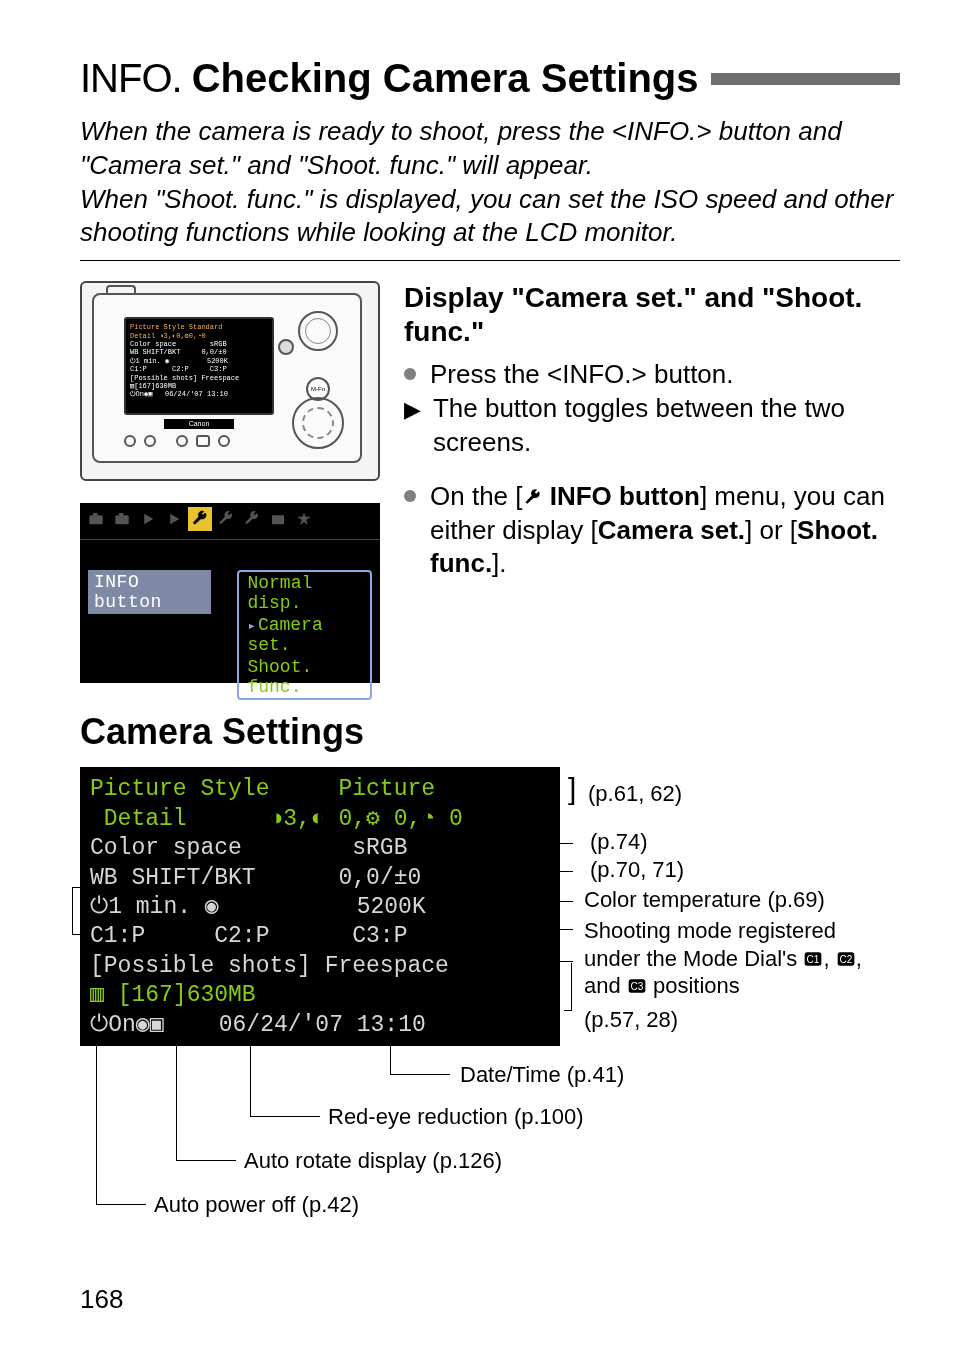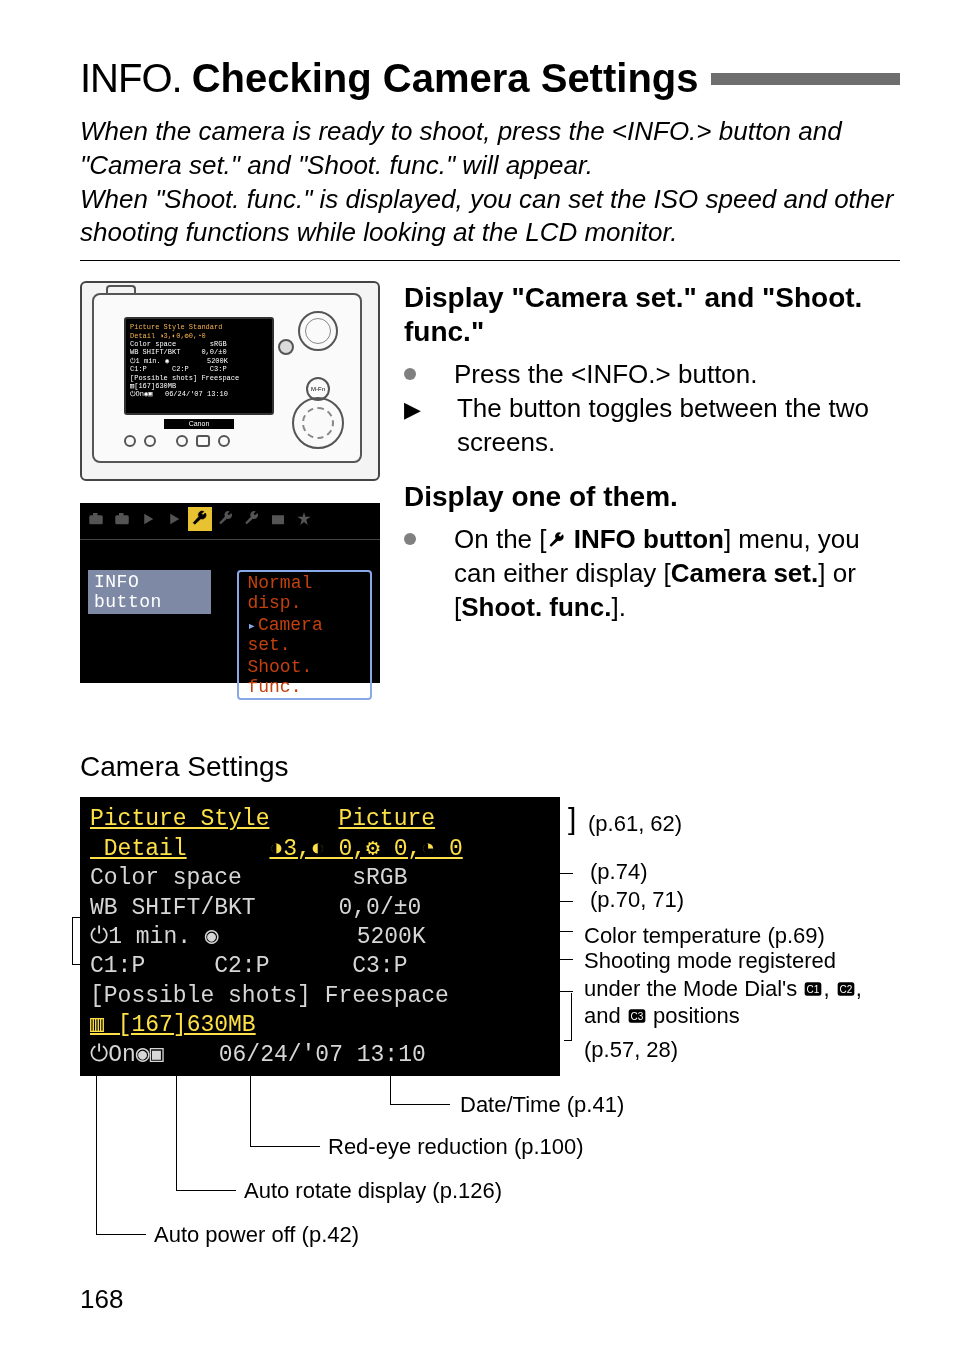--- a/index.html
+++ b/index.html
@@ -62,41 +62,41 @@
   .tab.active { background:#e8c231; color:#000; }
   .tab.active svg path,.tab.active svg rect { fill:#000; stroke:#000;}
   .menu-divider { border-top:1px solid #444; margin:4px 0 30px 0;}
   .menu-row { display:flex; align-items:flex-start; padding:0 8px; height:80px;}
   .menu-label {
     background:#7e8aa5; color:#fff; font-family:"Courier New", monospace;
     font-size:18px; padding:2px 6px; letter-spacing:0.5px;
   }
   .menu-options {
     margin-left:26px; border:2px solid #88a8e8; border-radius:4px;
-    font-family:"Courier New", monospace; font-size:18px; color:#c2410c;
+    font-family:"Courier New", monospace; font-size:18px; color:#84cc16;
   }
   .menu-options div { padding:1px 8px; }
   .menu-opt-sel::before { content:"▸"; color:#88a8e8; margin-right:2px; font-size:14px;}
   
   .step-head { font-size:28px; font-weight:bold; line-height:1.2; margin-bottom:10px;}
   .bullet-list { list-style:none; padding:0; margin:0 0 20px 0;}
-  .bullet-list li { font-size:26px; line-height:1.3; display:flex;gap:24px; }
+  .bullet-list li { font-size:26px; line-height:1.3; display:flex; }
   .bullet-dot { width:12px; height:12px; background:#808080; border-radius:50%; margin:10px 14px 0 0; flex:0 0 12px;}
   .arrow-mark { font-size:22px; margin:4px 12px 0 0; flex:0 0 14px; color:#000;}
   
-  .cam-set-head { font-size:28px; font-weight:normal; margin:68px 0 14px 0;}
+  .cam-set-head { font-size:36px; font-weight:bold; margin:28px 0 14px 0;}
   
   .lcd-wrap { display:flex; align-items:flex-start; }
   .lcd {
     width:480px; background:#000; color:#d6d6d6;
     font-family:"Courier New", monospace; font-size:23px;
     padding:8px 10px 6px 10px; line-height:1.28;
     position:relative;
   }
-  .lcd .cyan { color:#fde047;text-decoration:underline;}
+  .lcd .cyan { color:#84cc16;}
   .lcd .row { white-space:pre;}
   .callouts { margin-left:14px; font-size:22px; line-height:1.2; position:relative; width:320px;}
   .co { position:absolute; left:0; white-space:normal;}
   .brace { position:absolute; font-size:30px; color:#000;}
   .lead { display:inline-block; border-top:1px solid #000; vertical-align:middle; margin-right:6px;}
 
   
   .annot-area { position:relative; height:230px; margin-top:4px;}
   .annot {
     position:absolute; font-size:22px;
@@ -232,21 +232,20 @@
     <ul class="bullet-list">
       <li>
         <span class="bullet-dot"></span>
         <span><span>Press the &lt;</span><span class="info-glyph-inline">INFO.</span><span>&gt; button.</span></span>
       </li>
       <li>
         <span class="arrow-mark">▶</span>
         <span>The button toggles between the two screens.</span>
       </li>
     </ul>
-    <div class="step-head">Display one of them.</div>
     <ul class="bullet-list">
       <li>
         <span class="bullet-dot"></span>
         <span>
           <span>On the [</span><span class="icon-sm"><svg viewBox="0 0 24 24">
                 <path d="M20 7a5 5 0 0 1-6.9 4.6L5 19l-2-2 7.4-8.1A5 5 0 0 1 17 2l-3 3 2 2 3-3a5 5 0 0 1 1 3z" fill="#000"></path>
               </svg></span><b> INFO button</b><span>] menu, you can either display [</span><b>Camera set.</b><span>] or [</span><b>Shoot. func.</b><span>].</span>
         </span>
       </li>
     </ul>
@@ -266,21 +265,21 @@
     <div class="row">[Possible shots] Freespace</div>
     <div class="row cyan">▥ [167]630MB</div>
     <div class="row"><span>⏻On◉▣</span>    <span>06/24/'07 13:10</span></div>
   </div>
 
   <div class="callouts">
     <span class="brace" style="top:4px;left:-6px;">]</span>
     <div class="co" style="top:14px;left:14px;">(p.61, 62)</div>
     <div class="co" style="top:62px;left:10px;"><span class="lead" style="width:0;"></span><span>(p.74)</span></div>
     <div class="co" style="top:90px;left:10px;"><span class="lead" style="width:0;"></span><span>(p.70, 71)</span></div>
-    <div class="co" style="top:120px;left:10px;margin-top:6px;">Color temperature (p.69)</div>
+    <div class="co" style="top:120px;left:10px;">Color temperature (p.69)</div>
     <div class="co" style="top:150px;left:10px; line-height:1.25;">
       <span>Shooting mode registered under the Mode Dial's </span><span class="icon-sm"><svg viewBox="0 0 24 24">
             <rect x="2" y="4" width="20" height="16" rx="3" fill="#000"></rect>
             <text x="12" y="17" text-anchor="middle" fill="#fff" font-size="12" font-family="Arial">C1</text>
           </svg></span><span>, </span><span class="icon-sm"><svg viewBox="0 0 24 24">
             <rect x="2" y="4" width="20" height="16" rx="3" fill="#000"></rect>
             <text x="12" y="17" text-anchor="middle" fill="#fff" font-size="12" font-family="Arial">C2</text>
           </svg></span><span>, and </span><span class="icon-sm"><svg viewBox="0 0 24 24">
             <rect x="2" y="4" width="20" height="16" rx="3" fill="#000"></rect>
             <text x="12" y="17" text-anchor="middle" fill="#fff" font-size="12" font-family="Arial">C3</text>

